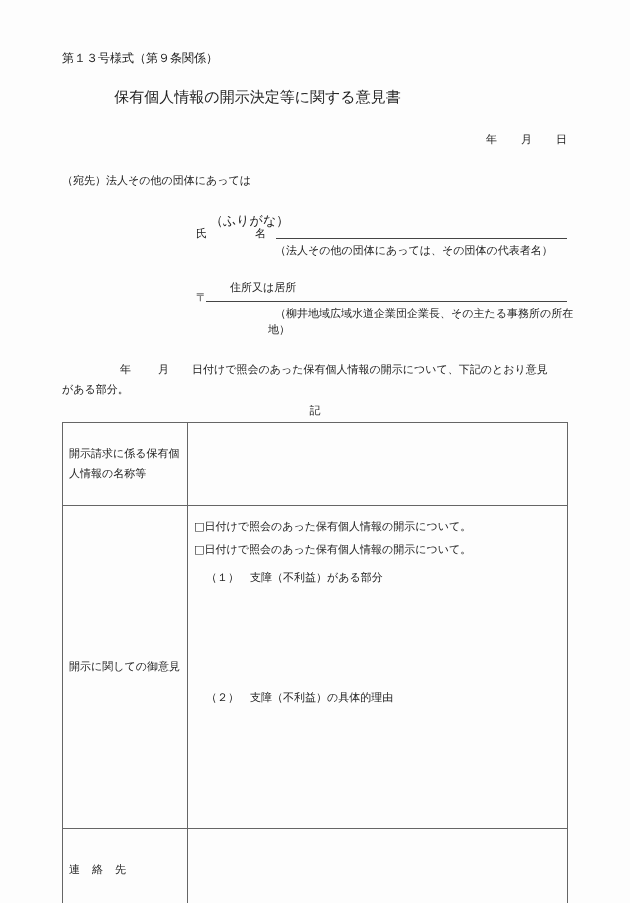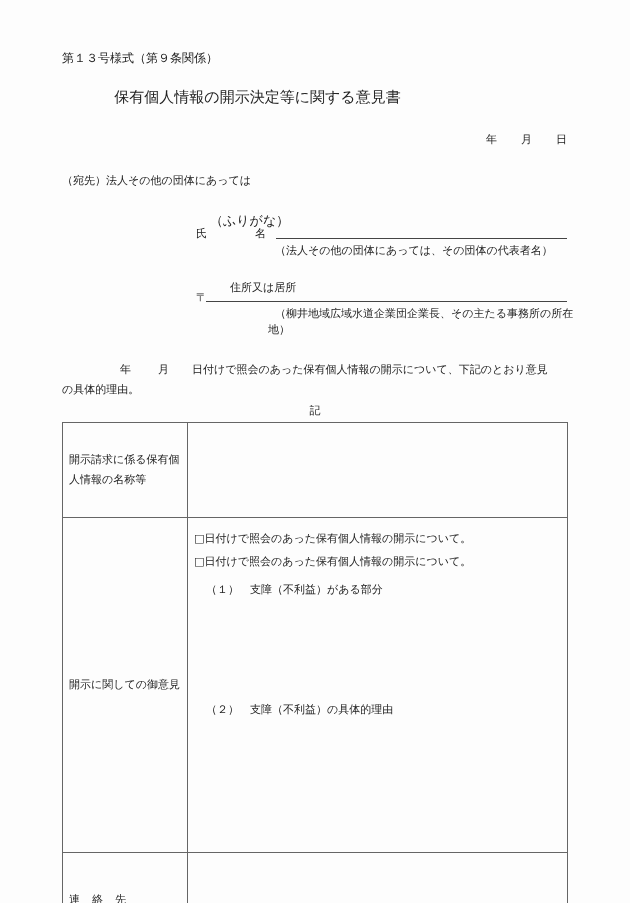--- a/index.html
+++ b/index.html
@@ -28,21 +28,21 @@
   .intro1 .y { position: absolute; left: 58px; }
   .intro1 .m { position: absolute; left: 96px; }
   .intro1 .r { position: absolute; left: 130px; }
   .intro2 { left: 62px; top: 382px; }
   .ki { left: 0; width: 630px; text-align: center; top: 403px; }
   table.form {
     position: absolute; left: 62px; top: 422px; width: 506px;
     border-collapse: collapse; font-size: 11px;
   }
   table.form td { border: 1px solid #666; vertical-align: middle; padding: 0; }
-  td.label { width: 112px; padding: 16px 6px !important; line-height: 20px; }
+  td.label { width: 112px; padding: 10px 6px !important; line-height: 20px; }
   td.value { position: relative; }
   .row1 td { height: 62px; }
   .row2 td { height: 302px; }
   .row3 td { height: 61px; }
   .opinion { position: absolute; left: 6px; top: 0; right: 0; bottom: 0; }
   .opinion .l { position: absolute; white-space: nowrap; }
   .contact-label span { display: inline-block; margin-right: 12px; }
 </style>
 </head>
 <body>
@@ -67,21 +67,21 @@
 <div class="abs postal">〒</div>
 <div class="abs addr-line"></div>
 <div class="abs addr-note1">（柳井地域広域水道企業団企業長、その主たる事務所の所在</div>
 <div class="abs addr-note2">地）</div>
 
 <div class="abs intro1">
   <span class="y">年</span>
   <span class="m">月</span>
   <span class="r">日付けで照会のあった保有個人情報の開示について、下記のとおり意見</span>
 </div>
-<div class="abs intro2">の具体的理由。</div>
+<div class="abs intro2">がある部分。</div>
 <div class="abs ki">記</div>
 
 <table class="form">
   <tbody>
       <tr class="row1">
     <td class="label">開示請求に係る保有個人情報の名称等</td>
     <td class="value"></td>
   </tr>
   <tr class="row2">
     <td class="label">開示に関しての御意見</td>

